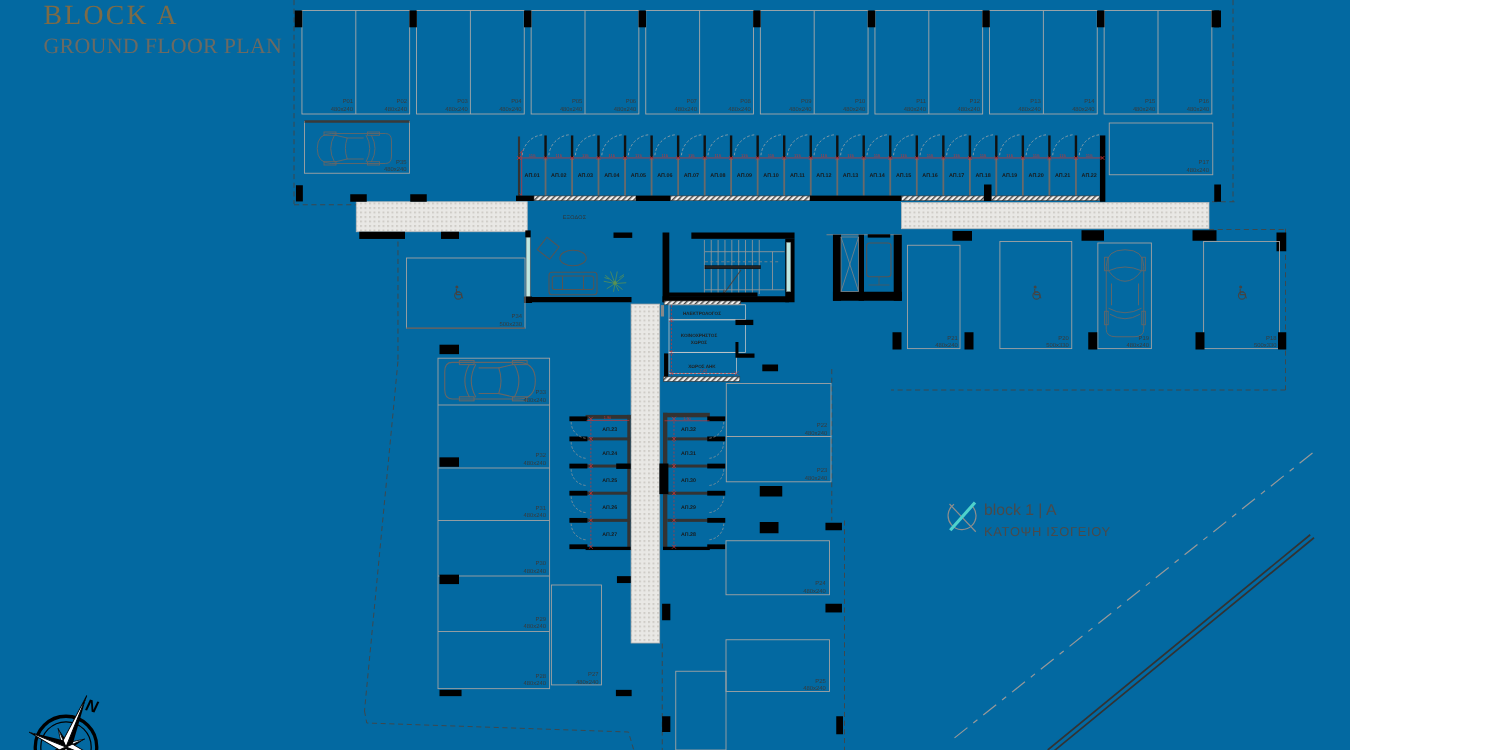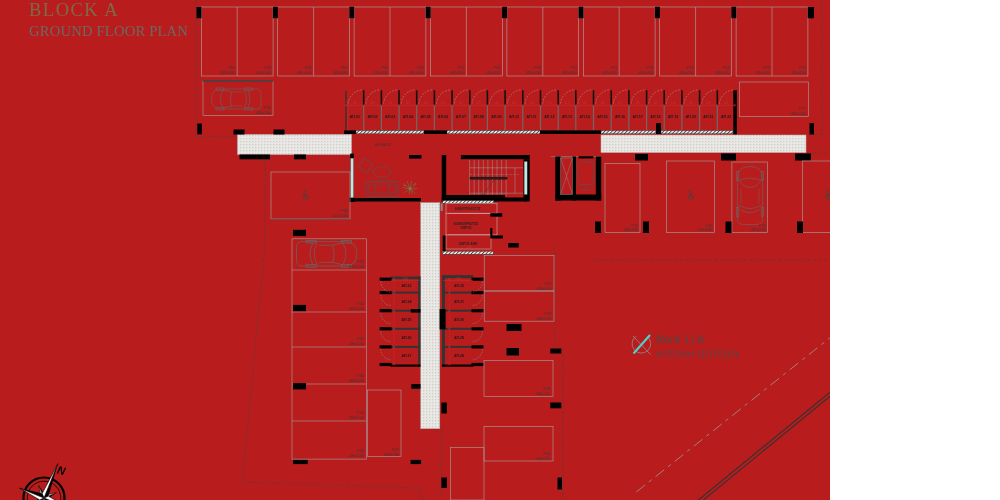--- a/index.html
+++ b/index.html
@@ -1,15 +1,15 @@
 <!DOCTYPE html>
 <html><head><meta charset="utf-8">
 <style>
 html,body{margin:0;padding:0;background:#fff;}
-#plan{position:relative;width:830px;height:500px;overflow:hidden;background:#b91c1c;}
+#plan{position:relative;width:900px;height:500px;overflow:hidden;background:#0369a1;}
 </style></head>
 <body>
 <div id="plan">
 <svg width="1000" height="500" viewBox="0 0 1000 500">
 <defs>
 <pattern id="stip" width="3" height="3" patternUnits="userSpaceOnUse">
  <rect width="3" height="3" fill="#e9e8e5"></rect>
           <rect width="1.3" height="1.3" fill="#cfccc7"></rect>
 </pattern>
 <pattern id="hatch" width="2.6" height="2.6" patternUnits="userSpaceOnUse" patternTransform="rotate(45)">

